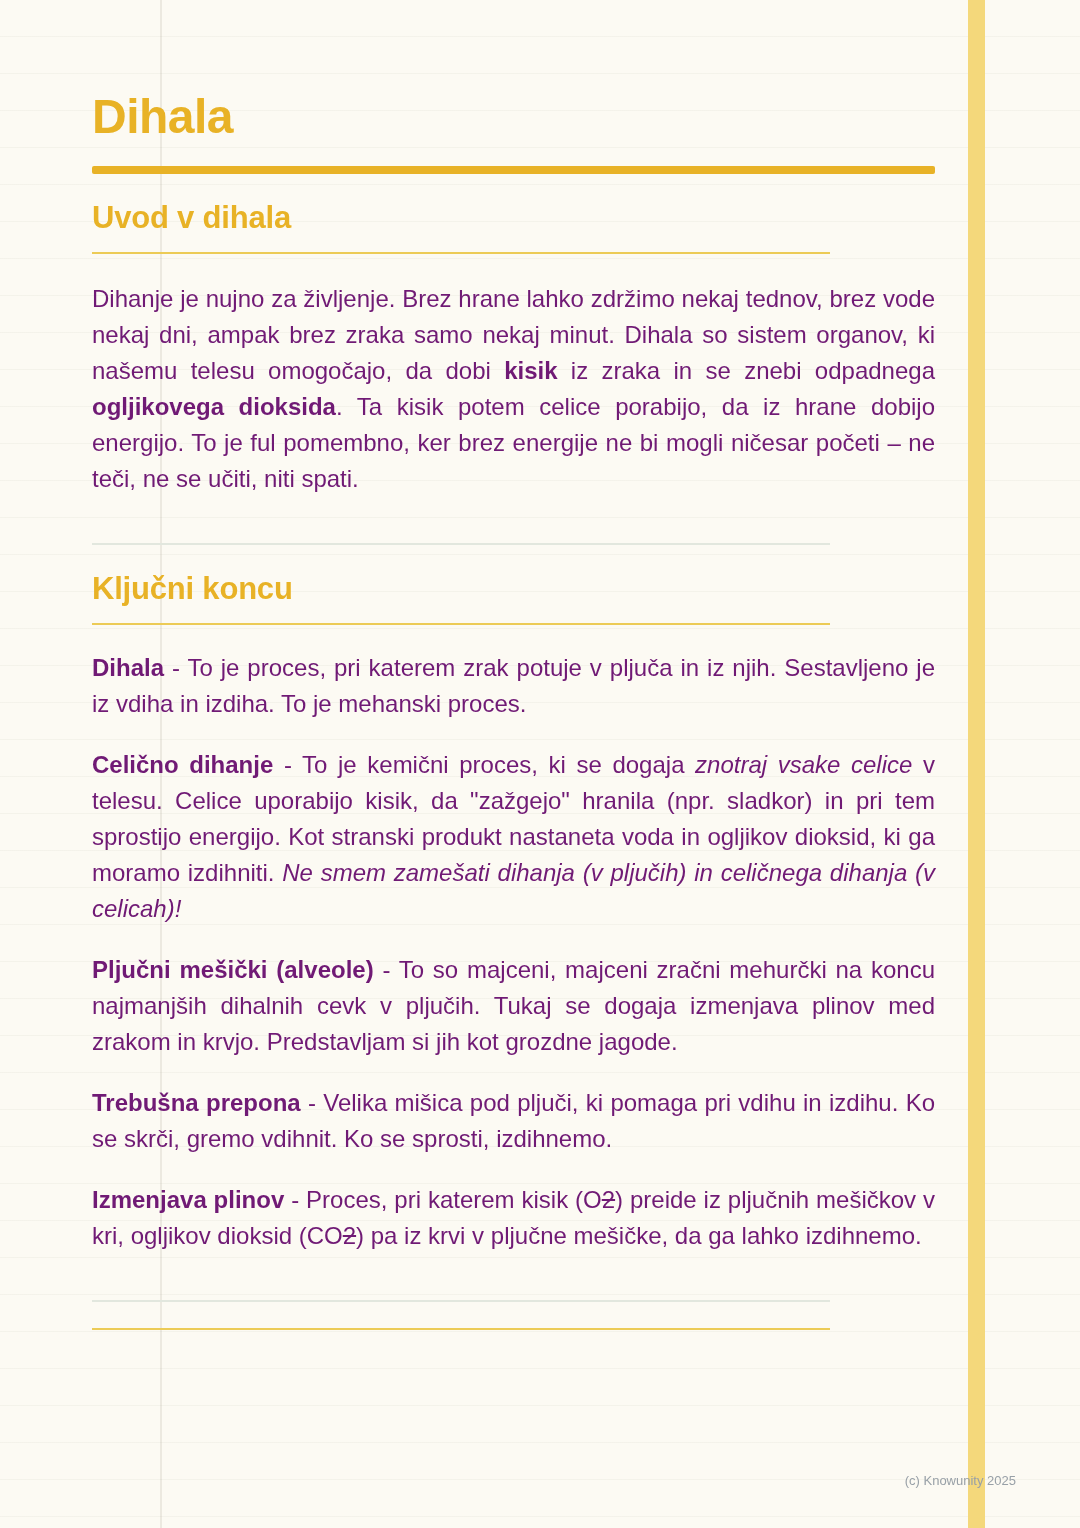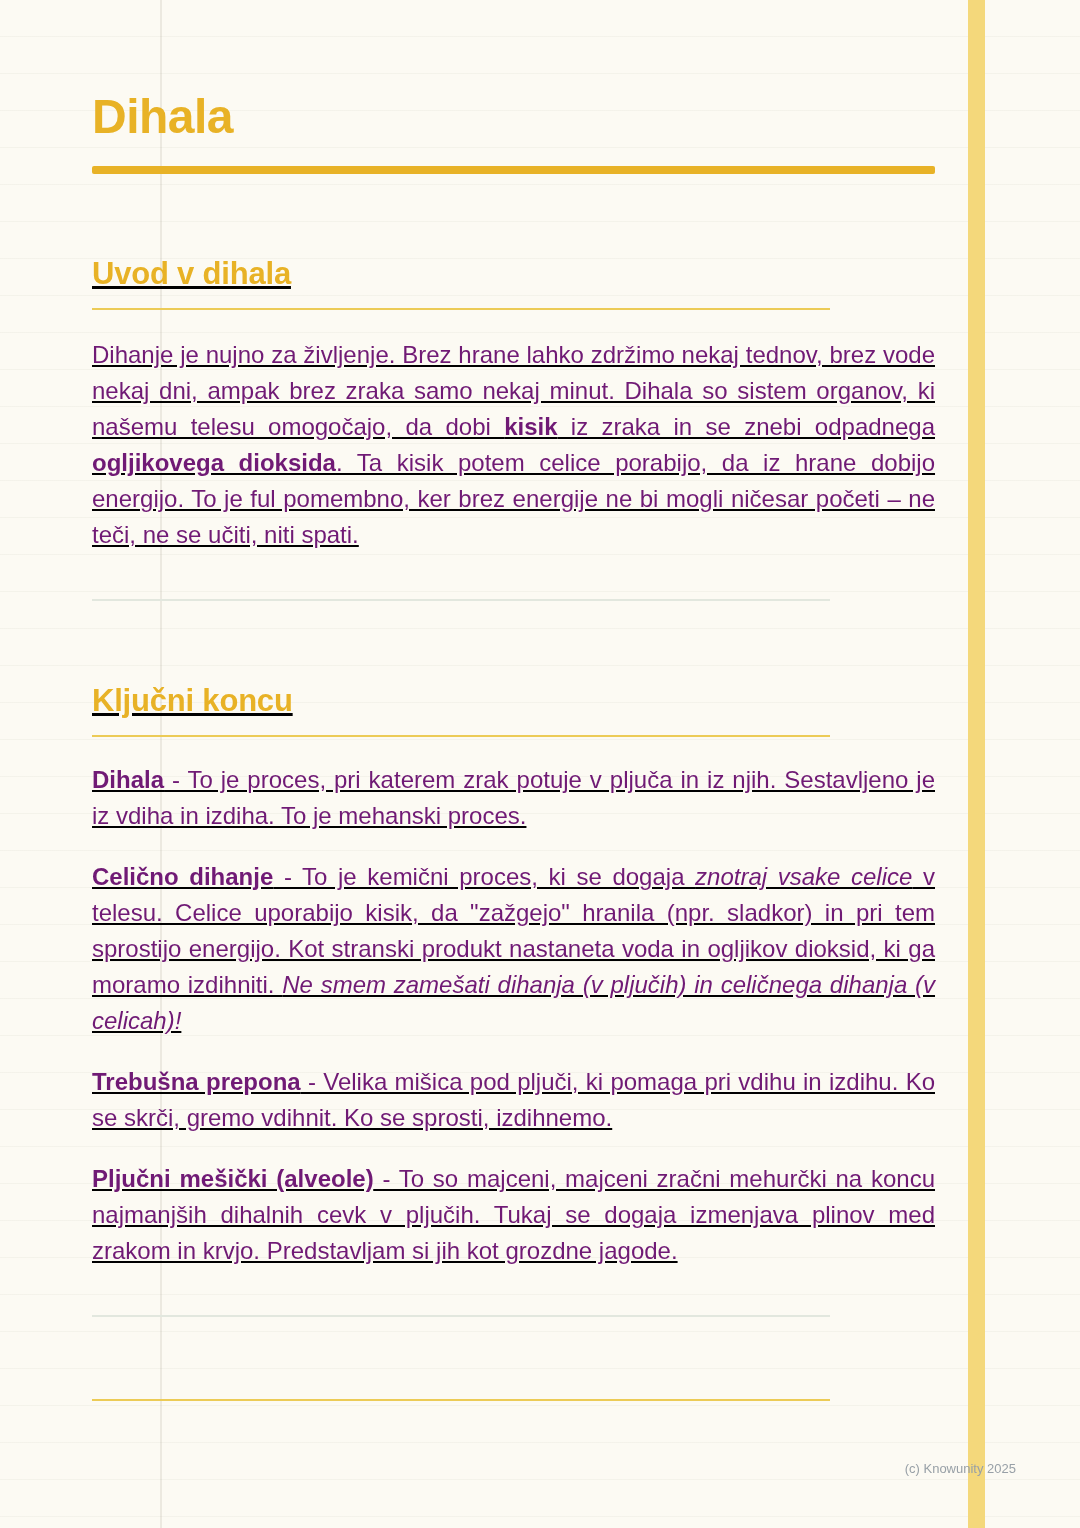--- a/index.html
+++ b/index.html
@@ -42,21 +42,21 @@
     letter-spacing: -0.5px;
     color: #e8b226;
     line-height: 1.05;
   }
   .title-rule {
     margin-top: 24px;
     height: 8px;
     background: #e8b226;
     border-radius: 2px;
   }
-  .section { margin-top: 82px; text-decoration: underline; }
+  .section { margin-top: 26px; }
   .section-heading {
     font-size: 31px;
     font-weight: bold;
     color: #e8b226;
     letter-spacing: -0.2px;
   }
   .heading-rule {
     margin-top: 16px;
     height: 2px;
     width: 738px;
@@ -75,21 +75,21 @@
   .s { text-decoration: line-through; }
   .divider {
     margin-top: 46px;
     height: 2px;
     width: 738px;
     background: #e2e7de;
   }
   .footer {
     position: absolute;
     right: 64px;
-    bottom: 52px;
+    bottom: 40px;
     font-size: 13px;
     color: #98a0a7;
     margin-left: 25px;
   }
 </style>
 </head>
 <body>
 
 <div class="paper">
   <div class="ruled-lines"></div>
@@ -106,22 +106,23 @@
       <p class="body-text"><span>Dihanje je nujno za življenje. Brez hrane lahko zdržimo nekaj tednov, brez vode nekaj dni, ampak brez zraka samo nekaj minut. Dihala so sistem organov, ki našemu telesu omogočajo, da dobi </span><span class="b">kisik</span><span> iz zraka in se znebi odpadnega </span><span class="b">ogljikovega dioksida</span><span>. Ta kisik potem celice porabijo, da iz hrane dobijo energijo. To je ful pomembno, ker brez energije ne bi mogli ničesar početi – ne teči, ne se učiti, niti spati.</span></p>
     </section>
 
     <div class="divider"></div>
 
     <section class="section">
       <h2 class="section-heading">Ključni koncu</h2>
       <div class="heading-rule"></div>
       <p class="body-text term"><span class="b">Dihala</span><span> - To je proces, pri katerem zrak potuje v pljuča in iz njih. Sestavljeno je iz vdiha in izdiha. To je mehanski proces.</span></p>
       <p class="body-text term"><span class="b">Celično dihanje</span><span> - To je kemični proces, ki se dogaja </span><span class="i">znotraj vsake celice</span><span> v telesu. Celice uporabijo kisik, da "zažgejo" hranila (npr. sladkor) in pri tem sprostijo energijo. Kot stranski produkt nastaneta voda in ogljikov dioksid, ki ga moramo izdihniti. </span><span class="i">Ne smem zamešati dihanja (v pljučih) in celičnega dihanja (v celicah)!</span></p>
+      <p class="body-text term"><span class="b">Pljučni mešički (alveole)</span><span> - To so majceni, majceni zračni mehurčki na koncu najmanjših dihalnih cevk v pljučih. Tukaj se dogaja izmenjava plinov med zrakom in krvjo. Predstavljam si jih kot grozdne jagode.</span></p>
       <p class="body-text term"><span class="b">Trebušna prepona</span><span> - Velika mišica pod pljuči, ki pomaga pri vdihu in izdihu. Ko se skrči, gremo vdihnit. Ko se sprosti, izdihnemo.</span></p>
-      <p class="body-text term"><span class="b">Pljučni mešički (alveole)</span><span> - To so majceni, majceni zračni mehurčki na koncu najmanjših dihalnih cevk v pljučih. Tukaj se dogaja izmenjava plinov med zrakom in krvjo. Predstavljam si jih kot grozdne jagode.</span></p>
+      <p class="body-text term"><span class="b">Izmenjava plinov</span><span> - Proces, pri katerem kisik (O</span><span class="s">2</span><span>) preide iz pljučnih mešičkov v kri, ogljikov dioksid (CO</span><span class="s">2</span><span>) pa iz krvi v pljučne mešičke, da ga lahko izdihnemo.</span></p>
     </section>
 
     <div class="divider"></div>
 
     <section class="section">
       <div class="heading-rule"></div>
     </section>
   </main>
 
   <div class="footer">(c) Knowunity 2025</div>

